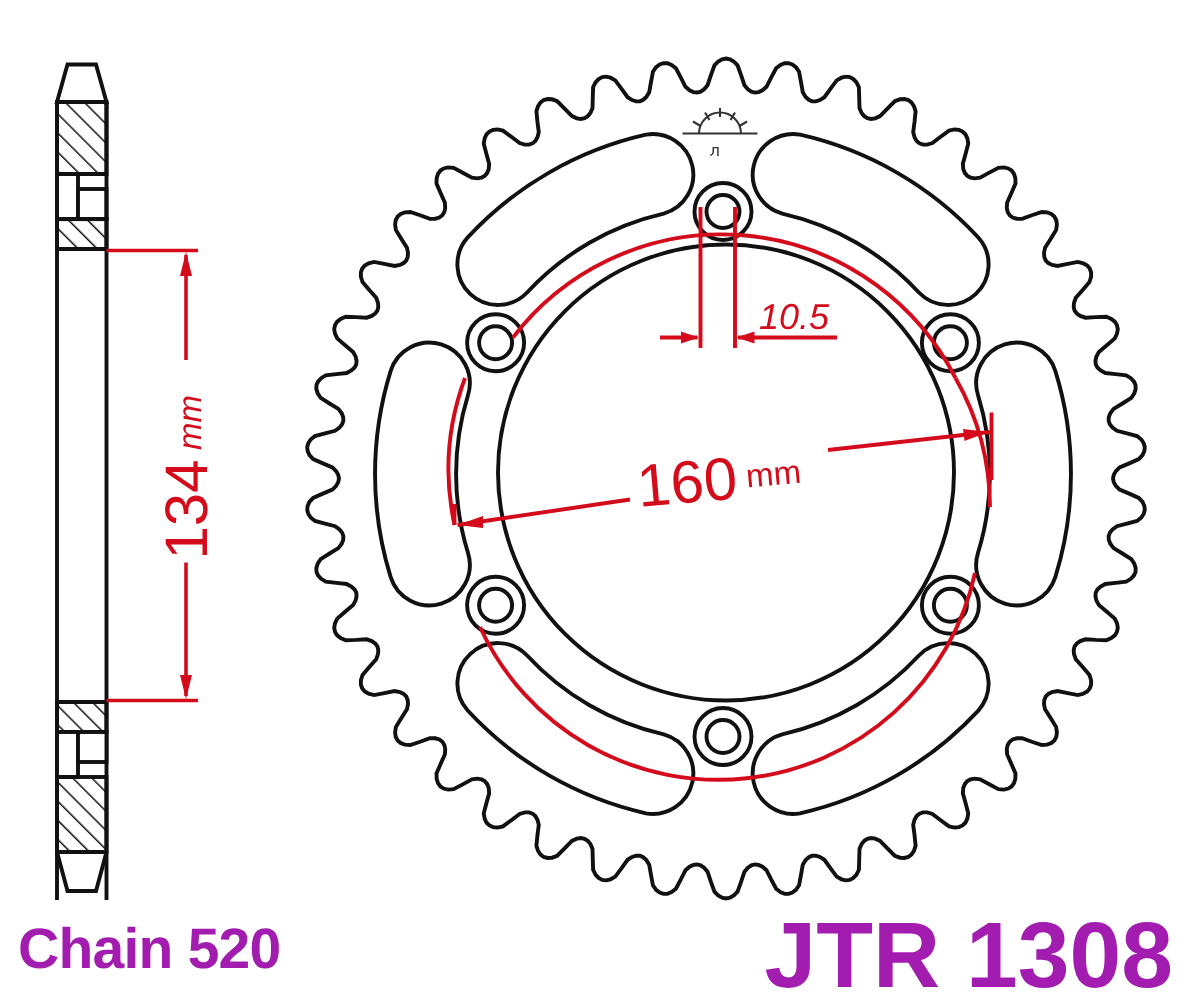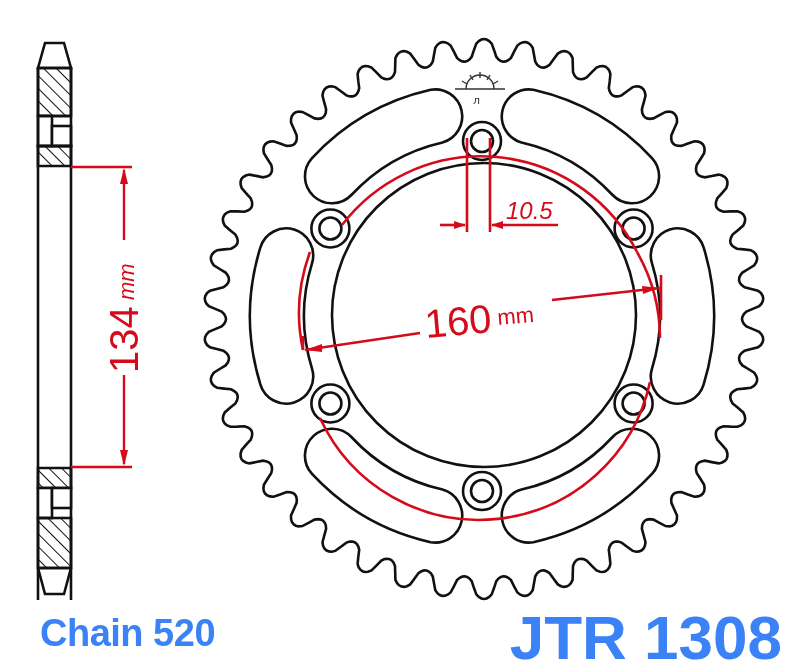--- a/index.html
+++ b/index.html
@@ -1,20 +1,20 @@
 <!DOCTYPE html>
 <html><head>
 <meta charset="utf-8">
 <style>
   html, body { margin: 0; padding: 0; background: #ffffff; }
   body { width: 800px; height: 668px; position: relative; overflow: hidden;
          font-family: "Liberation Sans", sans-serif; }
   #drawing { position: absolute; left: 0; top: 0; }
   .label { position: absolute; font-family: "Liberation Sans", sans-serif;
-           font-weight: bold; color: #3b82f6; white-space: nowrap; margin-left: 28px; }
+           font-weight: bold; color: #a21caf; white-space: nowrap; }
   #chain-label { left: 12px; top: 612px; font-size: 38px; letter-spacing: -0.5px; }
   #part-label { right: 18px; top: 602px; font-size: 62px; letter-spacing: 0px; }
 </style>
 </head>
 <body>
 
 <svg id="drawing" width="800" height="668" viewBox="0 0 800 668" xmlns="http://www.w3.org/2000/svg">
 
   <g stroke="#111" stroke-width="2.6" fill="none">
     <defs>

